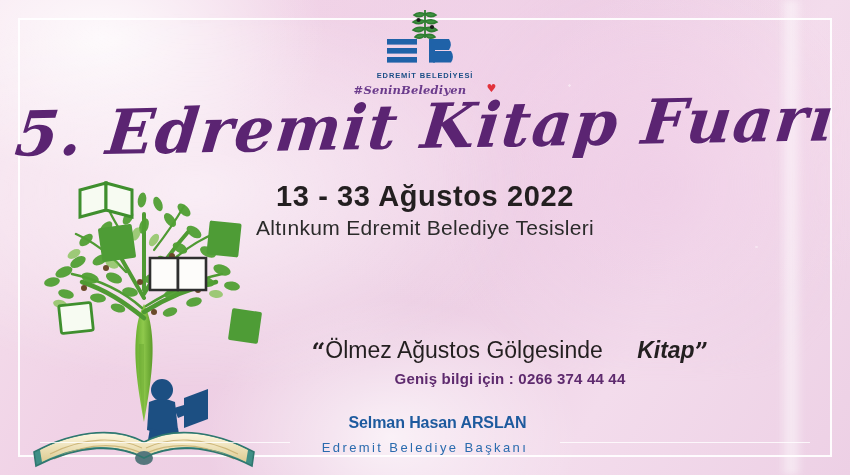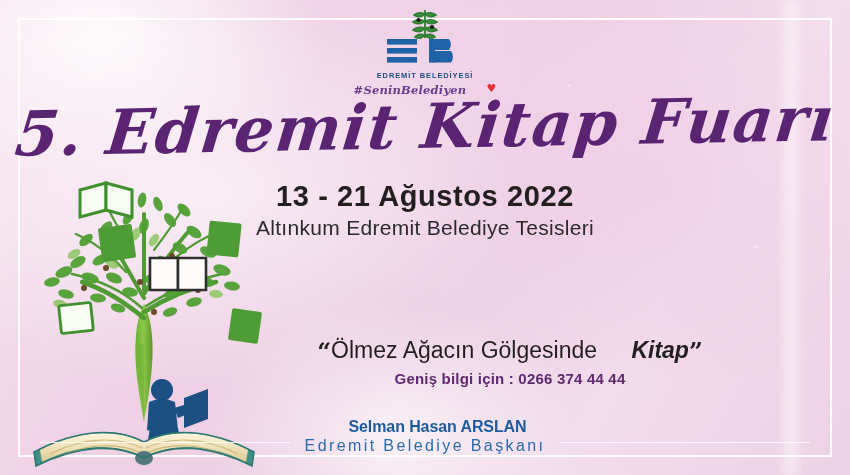--- a/index.html
+++ b/index.html
@@ -129,22 +129,22 @@
   .sign {
     position: absolute; left: 0; right: 0; bottom: 20px;
     text-align: center;
   }
   .sign-name {
     font-size: 16px; font-weight: 700; letter-spacing: -.1px;
     color: #1d5a9e;
     padding-left: 25px;
   }
   .sign-role {
-    margin-top: 1px;
-    font-size: 16px; font-weight: 400; letter-spacing: 2.4px;
+    margin-top: 8px;
+    font-size: 13px; font-weight: 400; letter-spacing: 2.4px;
     color: #2a6bae;
   }
   .sign-rule {
     position: absolute; bottom: 32px; height: 1px;
     background: rgba(255,255,255,.8);
   }
   .rule-l { left: 40px; width: 250px; }
   .rule-r { right: 40px; width: 250px; }
 
   
@@ -191,21 +191,21 @@
     </svg>
     <div class="logo-name">EDREMİT BELEDİYESİ</div>
     <div class="logo-slogan">
       <span>#SeninBelediyen</span>
       <span class="heart">♥</span>
     </div>
   </div>
 
   <div class="title">5. Edremit Kitap Fuarı</div>
 
-  <div class="date">13 - 21 Ağustos 2022</div>
+  <div class="date">13 - 33 Ağustos 2022</div>
   <div class="venue">Altınkum Edremit Belediye Tesisleri</div>
 
   <div class="art">
     <svg viewBox="0 0 300 353">
       <defs>
         <linearGradient id="trunkG" x1="0" y1="0" x2="1" y2="0">
           <stop offset="0%" stop-color="#6aae30"></stop>
           <stop offset="45%" stop-color="#8fc94c"></stop>
           <stop offset="100%" stop-color="#5d9b2a"></stop>
         </linearGradient>
@@ -328,21 +328,21 @@
           <path d="M240 337 C206 320 176 321 152 331"></path>
         </g>
         <ellipse cx="150" cy="336" rx="9" ry="7" fill="#55777d"></ellipse>
         <path d="M40 330 C85 306 125 306 150 320 C175 306 215 306 260 330
                  L258 344 C214 322 176 322 150 336 C124 322 86 322 42 344 Z" fill="none" stroke="#2f776f" stroke-width="1.6"></path>
       </g>
     </svg>
   </div>
 
   <div class="quote">
-    <span class="qm">“</span><span>Ölmez Ağacın Gölgesinde</span>
+    <span class="qm">“</span><span>Ölmez Ağustos Gölgesinde</span>
     <span class="emph">Kitap</span><span class="qm">”</span>
   </div>
   <div class="phone">Geniş bilgi için : 0266 374 44 44</div>
 
   <div class="sign-rule rule-l"></div>
   <div class="sign-rule rule-r"></div>
   <div class="sign">
     <div class="sign-name">Selman Hasan ARSLAN</div>
     <div class="sign-role">Edremit Belediye Başkanı</div>
   </div>

